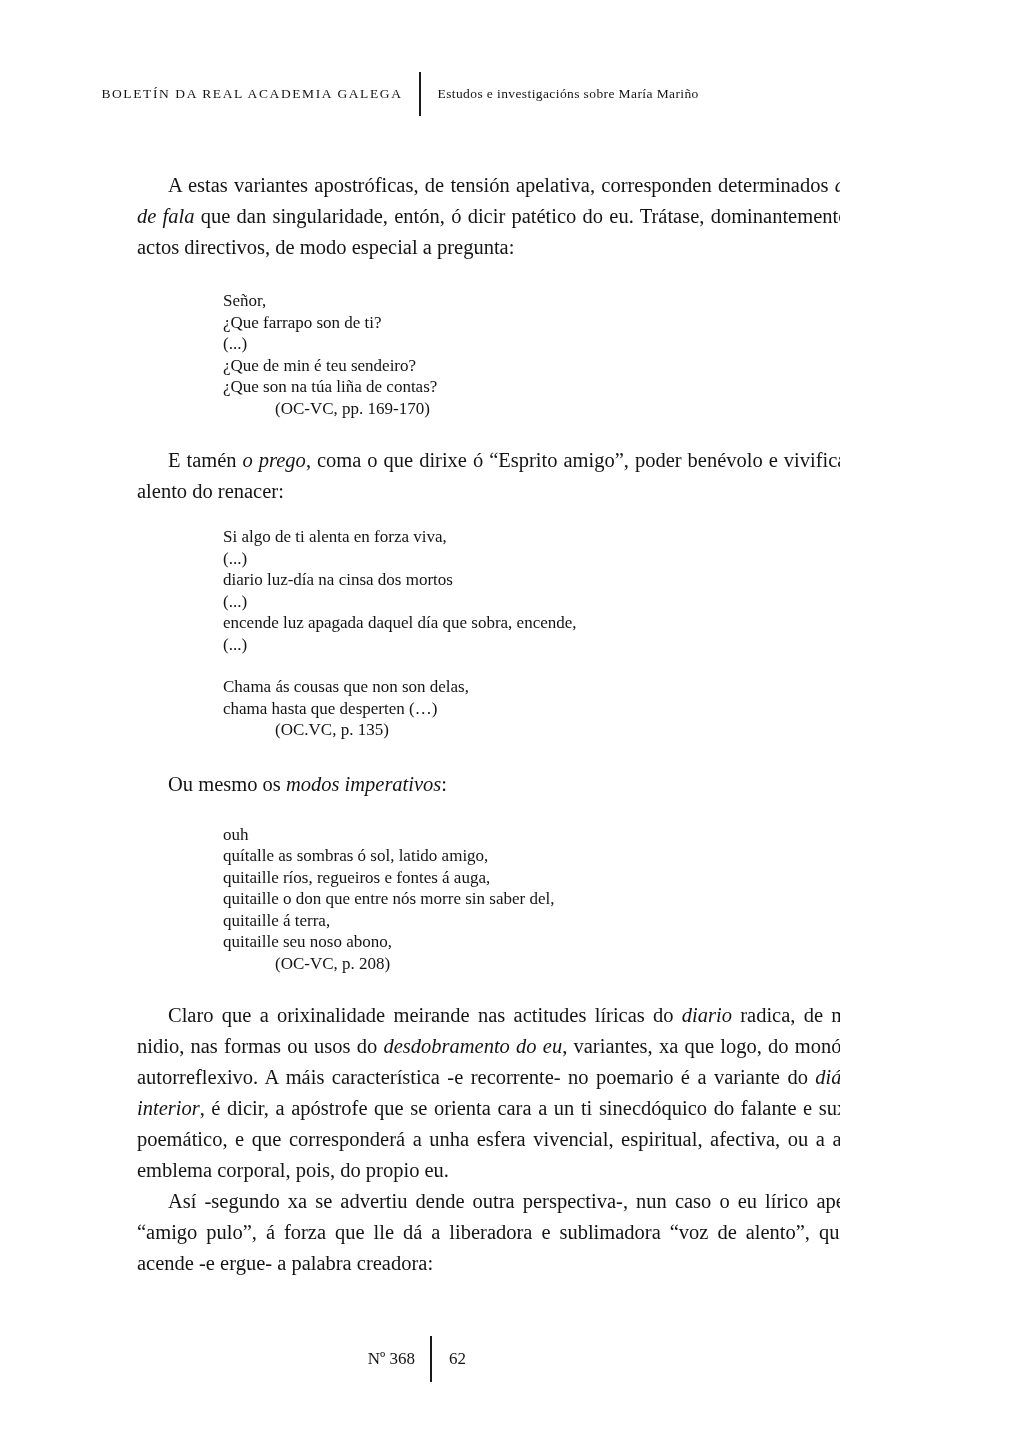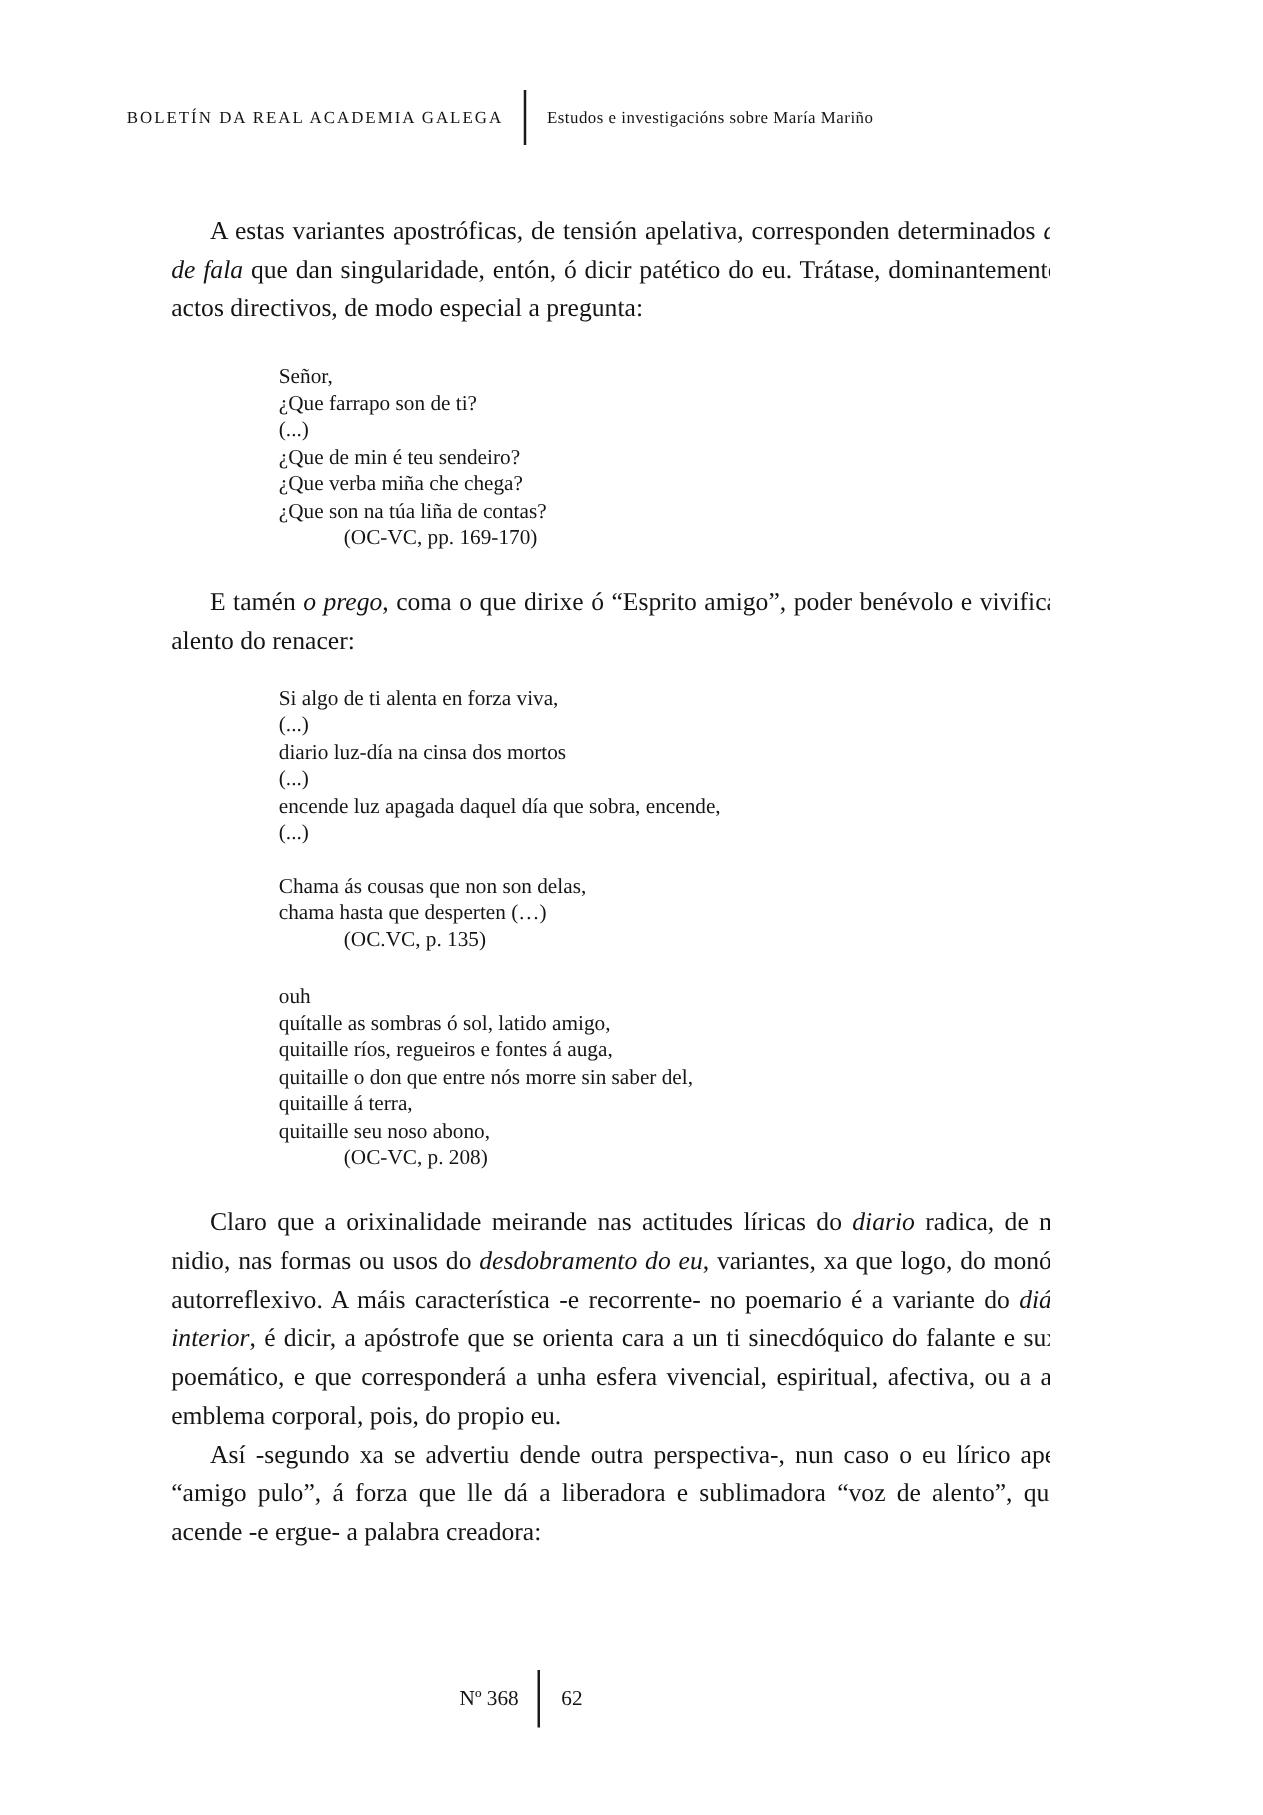--- a/index.html
+++ b/index.html
@@ -121,21 +121,20 @@
 
   <main class="text-column">
 
     <p class="para p1"><span>A estas variantes apostróficas, de tensión apelativa, corresponden determinados </span><em>actos de fala</em><span> que dan singularidade, entón, ó dicir patético do eu. Trátase, dominantemente, de actos directivos, de modo especial a pregunta:</span></p>
 
     <div class="poem poem1">
       <div class="poem-line">Señor,</div>
       <div class="poem-line">¿Que farrapo son de ti?</div>
       <div class="poem-line">(...)</div>
       <div class="poem-line">¿Que de min é teu sendeiro?</div>
-      <div class="poem-line">¿Que verba miña che chega?</div>
       <div class="poem-line">¿Que son na túa liña de contas?</div>
       <div class="poem-cite">(OC-VC, pp. 169-170)</div>
     </div>
 
     <p class="para p2"><span>E tamén </span><em>o prego</em><span>, coma o que dirixe ó “Esprito amigo”, poder benévolo e vivificador, alento do renacer:</span></p>
 
     <div class="poem poem2">
       <div class="stanza1">
         <div class="poem-line">Si algo de ti alenta en forza viva,</div>
         <div class="poem-line">(...)</div>
@@ -144,20 +143,21 @@
         <div class="poem-line">encende luz apagada daquel día que sobra, encende,</div>
         <div class="poem-line">(...)</div>
       </div>
       <div class="stanza2">
         <div class="poem-line">Chama ás cousas que non son delas,</div>
         <div class="poem-line">chama hasta que desperten (…)</div>
       </div>
       <div class="poem-cite">(OC.VC, p. 135)</div>
     </div>
 
+    <p class="para p3"><span>Ou mesmo os </span><em>modos imperativos</em><span>:</span></p>
 
     <div class="poem poem3">
       <div class="poem-line">ouh</div>
       <div class="poem-line">quítalle as sombras ó sol, latido amigo,</div>
       <div class="poem-line">quitaille ríos, regueiros e fontes á auga,</div>
       <div class="poem-line">quitaille o don que entre nós morre sin saber del,</div>
       <div class="poem-line">quitaille á terra,</div>
       <div class="poem-line">quitaille seu noso abono,</div>
       <div class="poem-cite">(OC-VC, p. 208)</div>
     </div>

